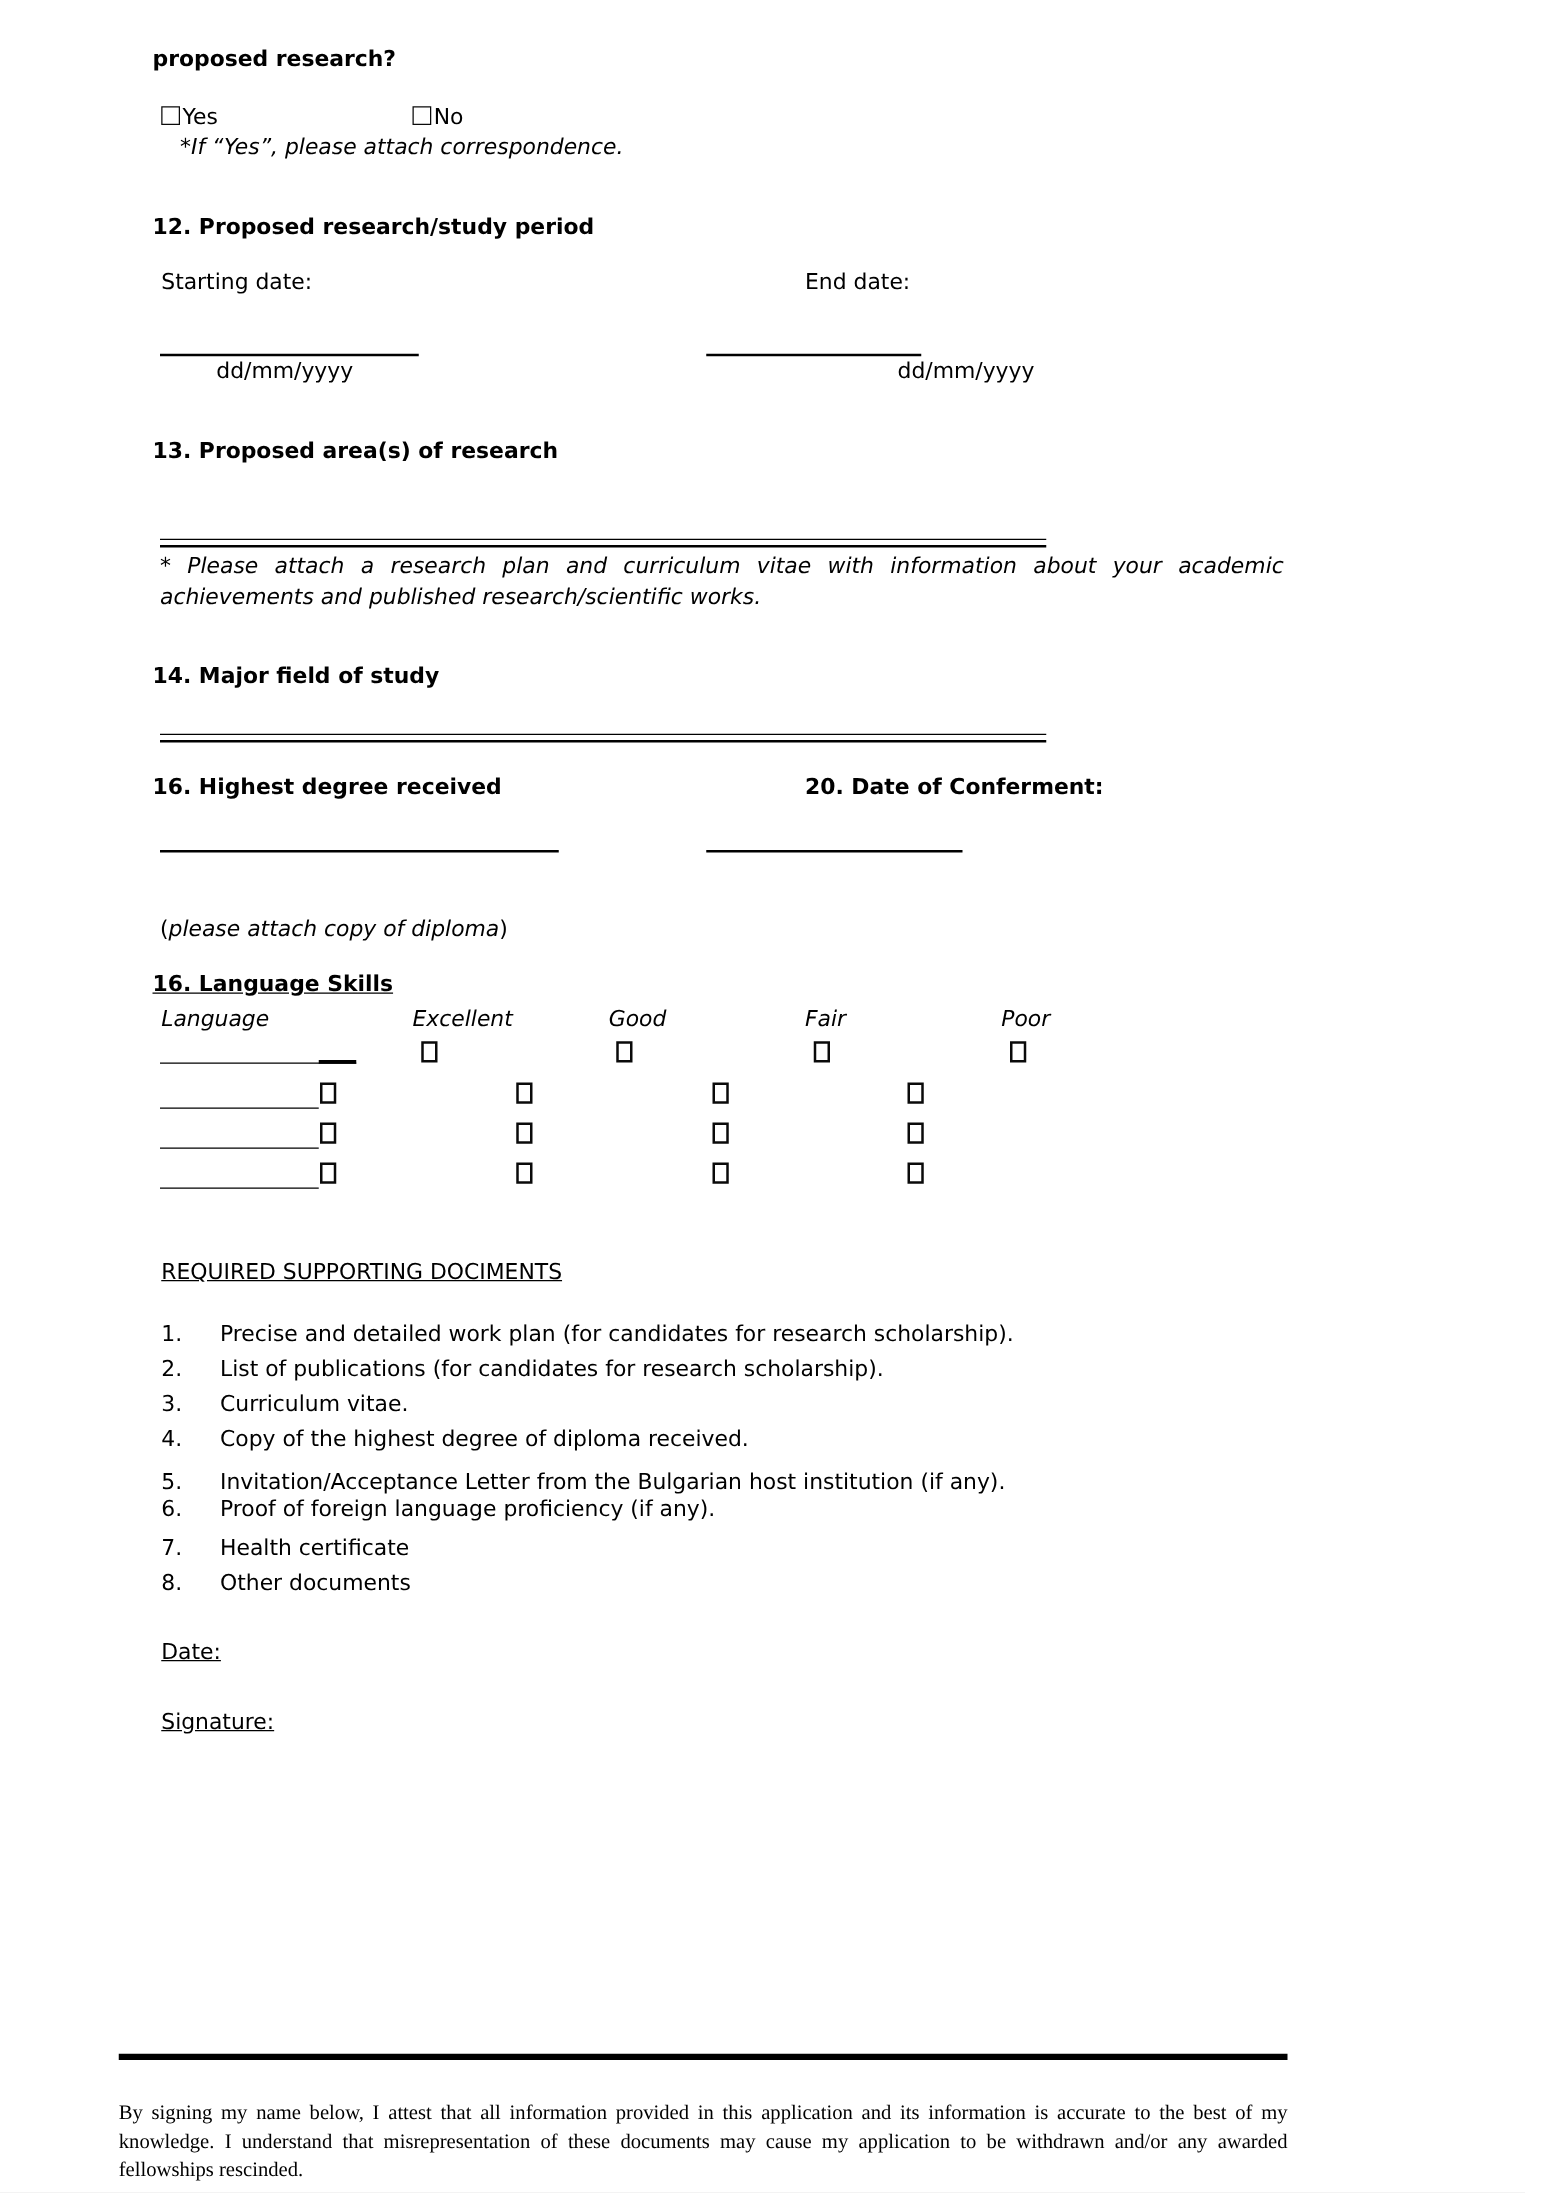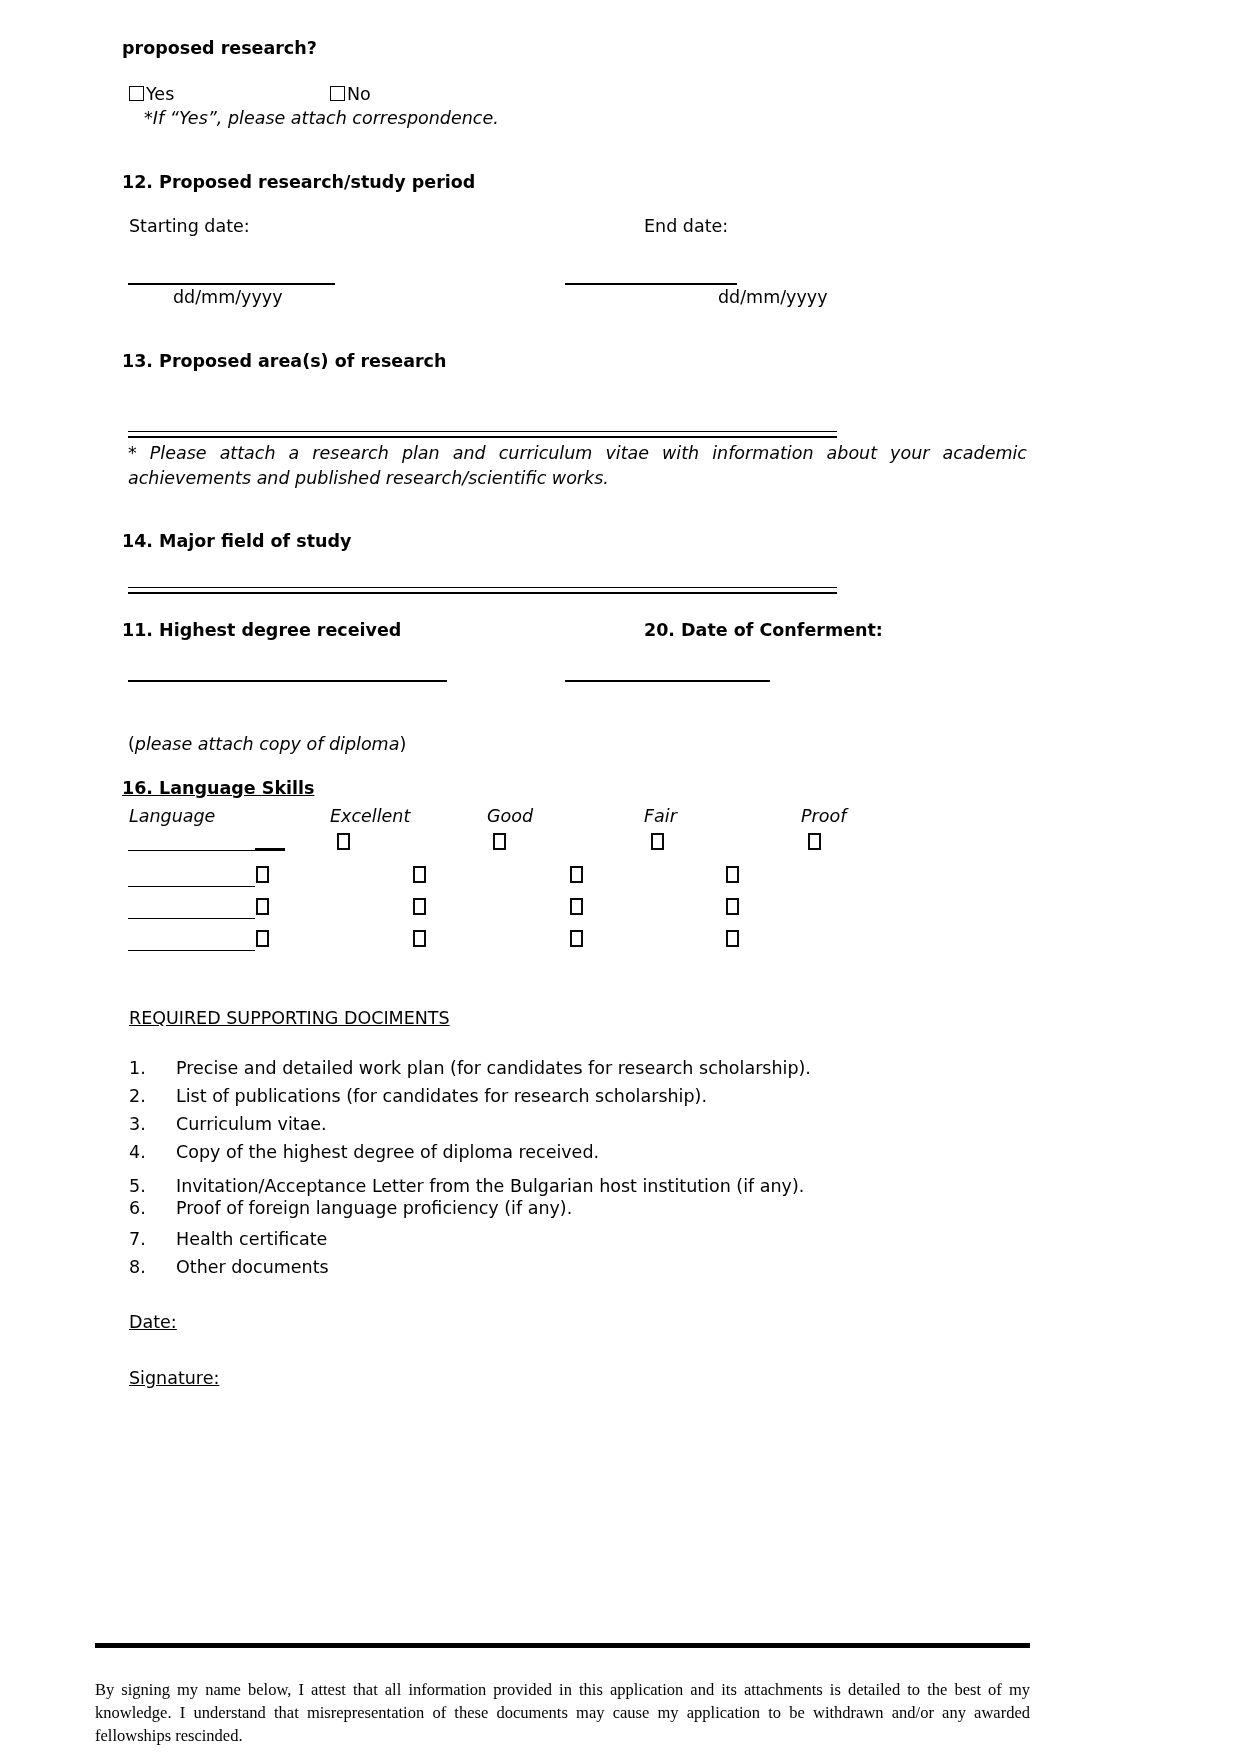--- a/index.html
+++ b/index.html
@@ -66,32 +66,32 @@
   <div class="abs" style="left:718px;top:287px;">dd/mm/yyyy</div>
 
   <div class="abs b" style="left:122px;top:351px;">13. Proposed area(s) of research</div>
   <div class="abs dbl" style="left:128px;top:431px;width:709px;"></div>
   <div class="abs i" style="left:128px;top:468px;width:899px;">achievements and published research/scientific works.</div>
   <div class="abs i jline" style="left:128px;top:443px;width:899px;">* Please attach a research plan and curriculum vitae with information about your academic</div>
 
   <div class="abs b" style="left:122px;top:531px;">14. Major field of study</div>
   <div class="abs dbl" style="left:128px;top:587px;width:709px;"></div>
 
-  <div class="abs b" style="left:122px;top:620px;">11. Highest degree received</div>
+  <div class="abs b" style="left:122px;top:620px;">16. Highest degree received</div>
   <div class="abs b" style="left:644px;top:620px;">20. Date of Conferment:</div>
   <div class="abs fill-line" style="left:128px;top:662px;width:319px;height:18px;"></div>
   <div class="abs fill-line" style="left:565px;top:662px;width:205px;height:18px;"></div>
   <div class="abs" style="left:128px;top:686px;margin-top:48px;"><span>(</span><span class="i">please attach copy of diploma</span><span>)</span></div>
 
   <div class="abs b" style="left:122px;top:778px;text-decoration:underline;">16. Language Skills</div>
   <div class="abs i" style="left:129px;top:806px;">Language</div>
   <div class="abs i" style="left:330px;top:806px;">Excellent</div>
   <div class="abs i" style="left:487px;top:806px;">Good</div>
   <div class="abs i" style="left:644px;top:806px;">Fair</div>
-  <div class="abs i" style="left:801px;top:806px;">Proof</div>
+  <div class="abs i" style="left:801px;top:806px;">Poor</div>
 
   <div class="abs fill-line-thin" style="left:128px;top:830px;width:157px;height:20px;"></div>
   <div class="abs" style="left:255px;top:848px;width:30px;height:3px;background:#000;"></div>
   <span class="abs cb" style="left:337px;top:833px;"></span>
   <span class="abs cb" style="left:493px;top:833px;"></span>
   <span class="abs cb" style="left:651px;top:833px;"></span>
   <span class="abs cb" style="left:808px;top:833px;"></span>
 
   <div class="abs fill-line-thin" style="left:128px;top:866px;width:127px;height:20px;"></div>
   <span class="abs cb" style="left:256px;top:866px;"></span>
@@ -120,18 +120,18 @@
   <div class="abs" style="left:129px;top:1176px;"><span class="doc-num">5.</span><span>Invitation/Acceptance Letter from the Bulgarian host institution (if any).</span></div>
   <div class="abs" style="left:129px;top:1198px;"><span class="doc-num">6.</span><span>Proof of foreign language proficiency (if any).</span></div>
   <div class="abs" style="left:129px;top:1229px;"><span class="doc-num">7.</span><span>Health certificate</span></div>
   <div class="abs" style="left:129px;top:1257px;"><span class="doc-num">8.</span><span>Other documents</span></div>
 
   <div class="abs ul" style="left:129px;top:1312px;">Date:</div>
   <div class="abs ul" style="left:129px;top:1368px;">Signature:</div>
 
   <div class="abs thick-rule" style="left:95px;top:1643px;width:935px;"></div>
   <div class="abs footer-text" style="left:95px;top:1678px;width:935px;">
-    <div class="jline">By signing my name below, I attest that all information provided in this application and its attachments is detailed to the best of my</div>
+    <div class="jline">By signing my name below, I attest that all information provided in this application and its information is accurate to the best of my</div>
     <div class="jline">knowledge. I understand that misrepresentation of these documents may cause my application to be withdrawn and/or any awarded</div>
     <div>fellowships rescinded.</div>
   </div>
 
 </div>
 
 </body></html>

